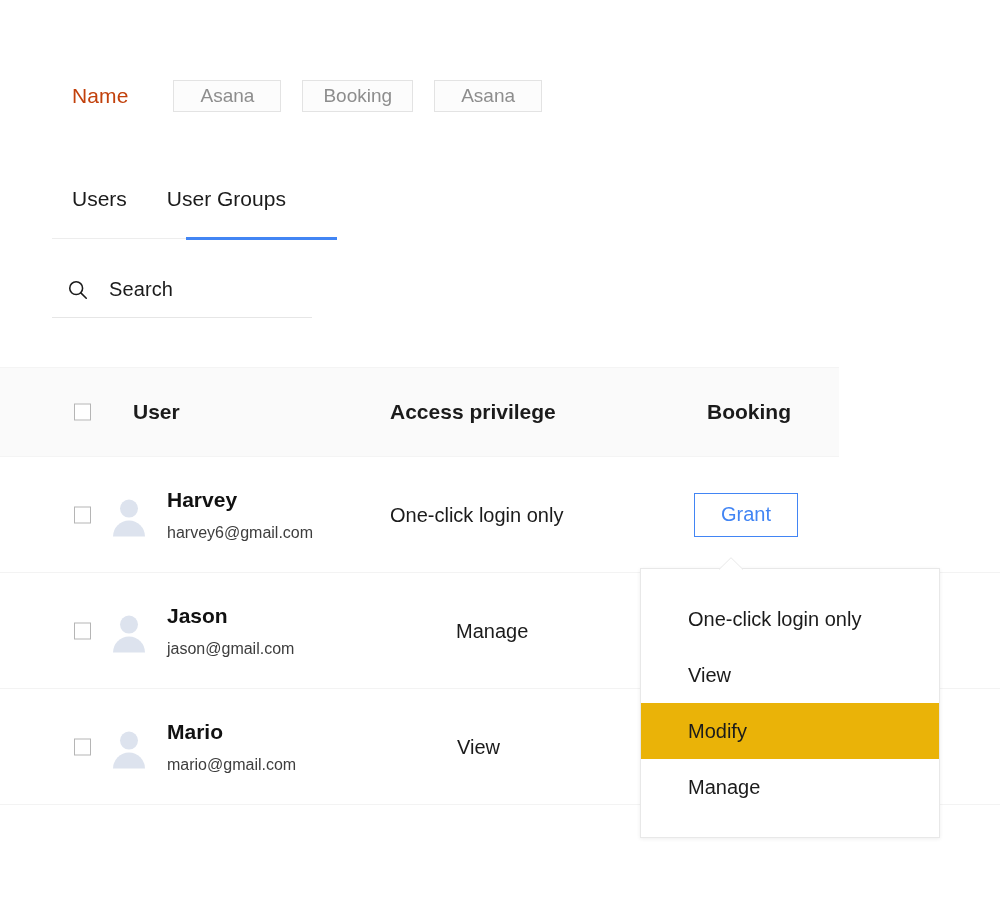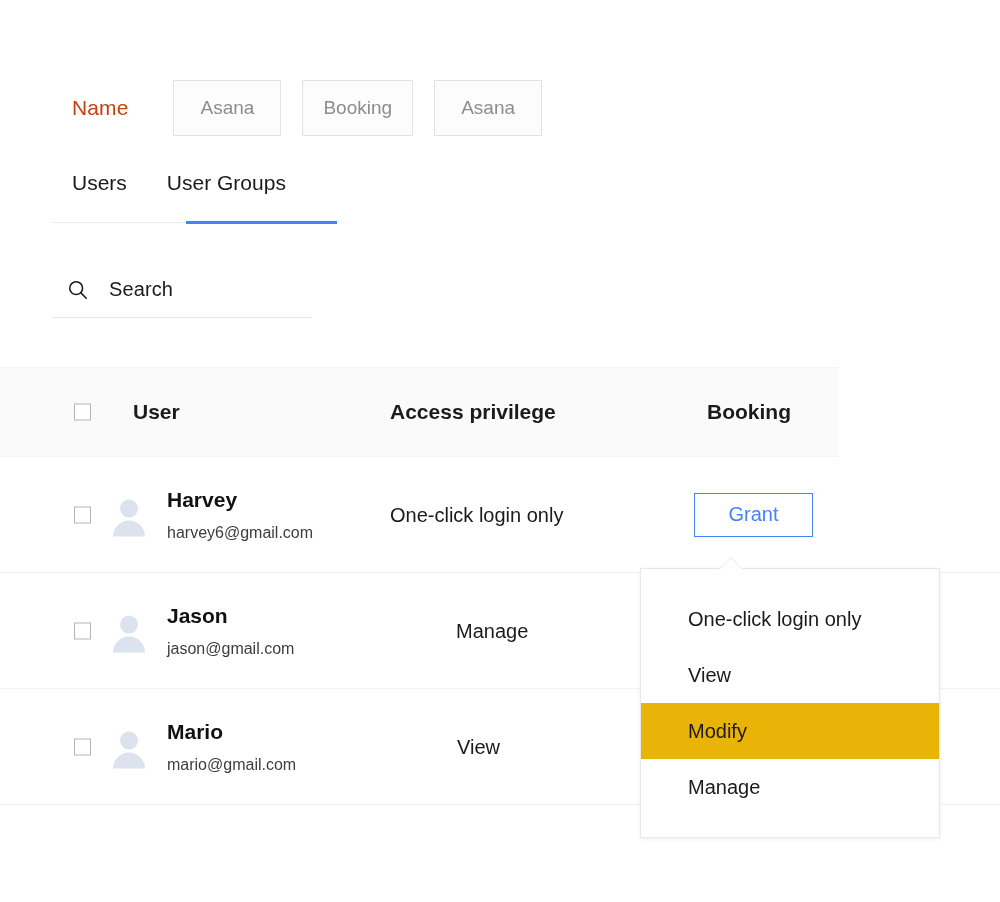--- a/index.html
+++ b/index.html
@@ -26,40 +26,40 @@
     align-items: center;
   }
   .name-label {
     font-size: 21px;
     color: #c2410c;
     letter-spacing: .1px;
     margin-right: 45px;
     white-space: nowrap;
   }
   .chip {
-    height: 56px;
+    height: 32px;
     min-width: 108px;
     padding: 0 20px;
     box-sizing: border-box;
     border: 1px solid #e3e3e3;
     background: #fcfcfc;
     color: #8d8d8d;
     font-size: 19px;
     display: flex;
     align-items: center;
     justify-content: center;
     margin-right: 21px;
     white-space: nowrap;
   }
 
   
   .tabs {
     position: absolute;
     left: 52px;
-    top: 171px;
+    top: 187px;
     width: 290px;
   }
   .tabs-strip {
     display: flex;
     align-items: flex-end;
   }
   .tab {
     font-size: 21px;
     color: #1b1b1b;
     padding: 0 20px 14px 20px;
@@ -221,21 +221,21 @@
     color: #1b1b1b;
     white-space: nowrap;
   }
   .act-cell {
     position: absolute;
     left: 694px;
     top: 50%;
     transform: translateY(-50%);
   }
   .grant-btn {
-    width: 119px;
+    width: 104px;
     height: 44px;
     border: 1px solid #4285f4;
     background: #ffffff;
     color: #4285f4;
     font-size: 20px;
     font-family: inherit;
     display: flex;
     align-items: center;
     justify-content: center;
     box-sizing: border-box;

